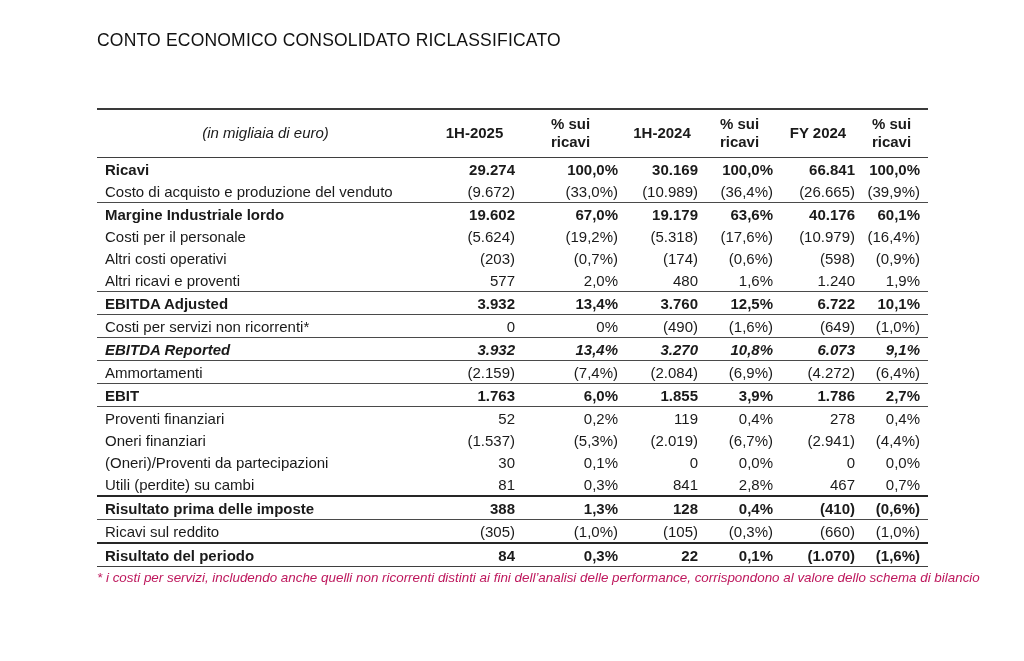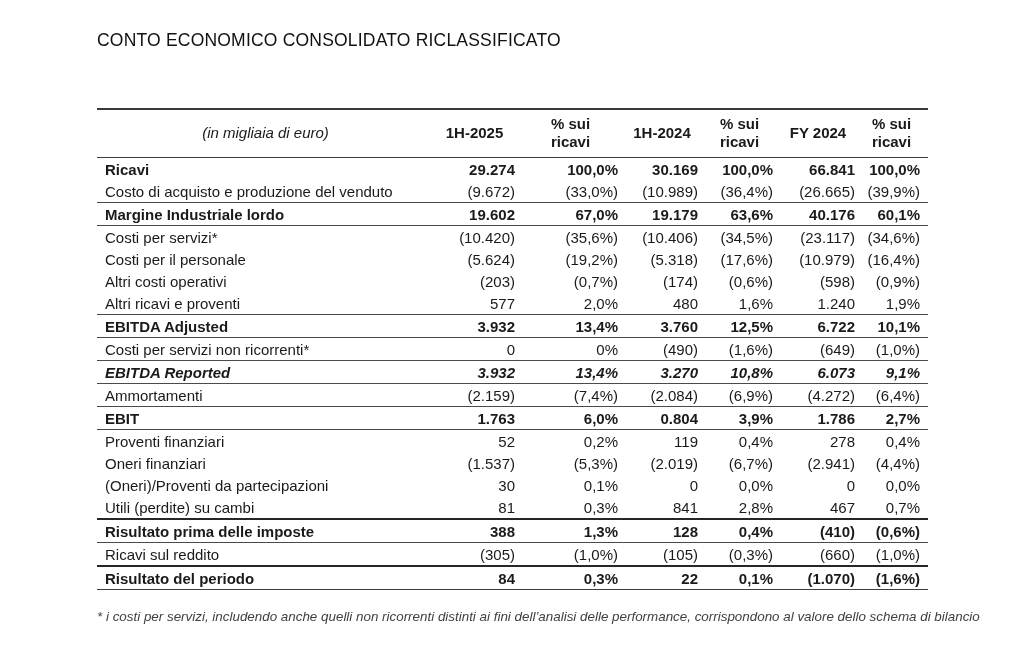--- a/index.html
+++ b/index.html
@@ -60,25 +60,25 @@
     text-align: left;
     padding-left: 8px;
     padding-right: 0;
   }
   tr.bold > td { font-weight: 700; }
   tr.italic > td { font-style: italic; }
   tr.bt-thin > td { border-top: 1.3px solid #4a4a4a; }
   tr.bt-thick > td { border-top: 2.4px solid #262626; }
   .footnote {
     width: 831px;
-    margin-top: 19px;
+    margin-top: 3px;
     font-size: 13.4px;
     font-style: italic;
     white-space: nowrap;
-    color: #404040;
+    color: #be185d;
   }
 </style>
 </head>
 <body>
 
 <div class="page">
 
   <h1 class="doc-title">CONTO ECONOMICO CONSOLIDATO RICLASSIFICATO</h1>
 
   <table class="fin-table">
@@ -126,29 +126,20 @@
         </tr>
         <tr class="bold bt-thin">
           <td class="label">Margine Industriale lordo</td>
           <td class="num">19.602</td>
           <td class="num">67,0%</td>
           <td class="num">19.179</td>
           <td class="num">63,6%</td>
           <td class="num">40.176</td>
           <td class="num">60,1%</td>
         </tr>
-        <tr class=" bt-thin">
-          <td class="label">Costi per servizi*</td>
-          <td class="num">(10.420)</td>
-          <td class="num">(35,6%)</td>
-          <td class="num">(10.406)</td>
-          <td class="num">(34,5%)</td>
-          <td class="num">(23.117)</td>
-          <td class="num">(34,6%)</td>
-        </tr>
         <tr class=" bt-none">
           <td class="label">Costi per il personale</td>
           <td class="num">(5.624)</td>
           <td class="num">(19,2%)</td>
           <td class="num">(5.318)</td>
           <td class="num">(17,6%)</td>
           <td class="num">(10.979)</td>
           <td class="num">(16,4%)</td>
         </tr>
         <tr class=" bt-none">
@@ -202,21 +193,21 @@
           <td class="num">(7,4%)</td>
           <td class="num">(2.084)</td>
           <td class="num">(6,9%)</td>
           <td class="num">(4.272)</td>
           <td class="num">(6,4%)</td>
         </tr>
         <tr class="bold bt-thin">
           <td class="label">EBIT</td>
           <td class="num">1.763</td>
           <td class="num">6,0%</td>
-          <td class="num">0.804</td>
+          <td class="num">1.855</td>
           <td class="num">3,9%</td>
           <td class="num">1.786</td>
           <td class="num">2,7%</td>
         </tr>
         <tr class=" bt-thin">
           <td class="label">Proventi finanziari</td>
           <td class="num">52</td>
           <td class="num">0,2%</td>
           <td class="num">119</td>
           <td class="num">0,4%</td>

